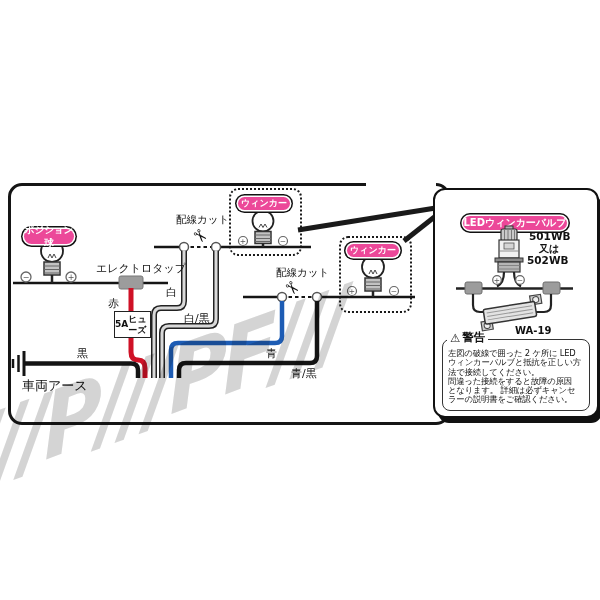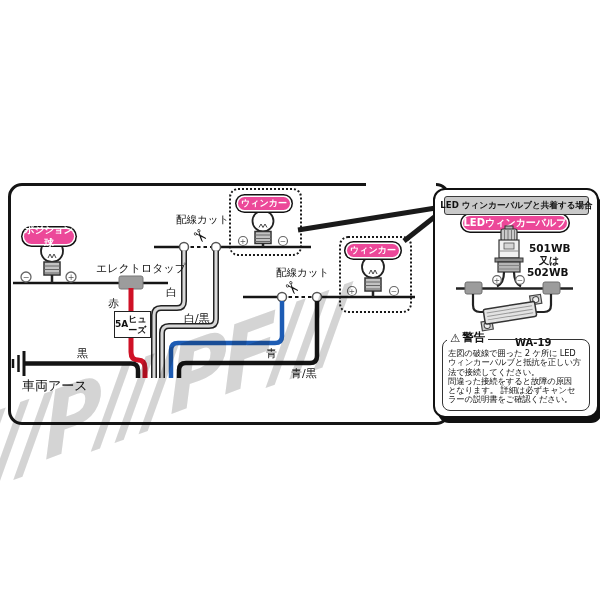--- a/index.html
+++ b/index.html
@@ -14,21 +14,21 @@
   .pill{background:#ec4899;color:#fff;font-weight:bold;text-align:center;border-radius:8px;
         box-shadow:0 0 0 1.5px #fff,0 0 0 3px #111;display:flex;align-items:center;justify-content:center;z-index:7;}
   .lbl{font-weight:normal;color:#111;z-index:7;white-space:nowrap;}
   .wirebox{background:#fff;border:1.7px solid #222;z-index:6;display:flex;flex-direction:row;align-items:center;justify-content:center;font-weight:bold;line-height:1.15;}
   .scissors{z-index:7;font-size:17px;color:#111;transform:rotate(48deg);}
   
   .panel{left:433px;top:188px;width:162px;height:226px;background:#fff;border:2px solid #111;
          border-radius:12px;z-index:10;box-shadow:4px 6px 0 -1px #111;}
   .panel-header{left:9px;top:6px;width:143px;height:17px;background:#c9c9c9;border:1.5px solid #3a3a3a;
                 border-radius:3px;font-size:8.6px;font-weight:bold;display:flex;align-items:center;justify-content:center;z-index:12;white-space:nowrap;}
-  .model-lbl{font-weight:bold;font-size:10.5px;z-index:12;white-space:nowrap;margin-top:12px;}
+  .model-lbl{font-weight:bold;font-size:10.5px;z-index:12;white-space:nowrap;}
   .warning-box{left:7px;top:149px;width:146px;height:70px;border:1.6px solid #333;border-radius:8px;z-index:12;background:transparent;}
   .warning-title{left:12px;top:140px;background:#fff;padding:0 3px;font-size:11.5px;font-weight:bold;z-index:13;display:flex;align-items:center;gap:2px;}
   .warning-line{font-size:8.4px;line-height:9.3px;font-weight:500;letter-spacing:-0.2px;white-space:nowrap;}
   .watermark{left:-30px;top:402px;width:760px;font-size:86px;font-weight:900;font-style:italic;
              color:#c6c6c6;letter-spacing:-6px;transform:rotate(-20deg) skewX(-18deg);transform-origin:0 0;
              z-index:30;mix-blend-mode:multiply;pointer-events:none;opacity:.75;white-space:nowrap;}
   svg{position:absolute;left:0;top:0;z-index:5;}
   svg.panel-art{z-index:11;}
   text{font-family:"DejaVu Sans","Liberation Sans",sans-serif;}
 </style>
@@ -150,23 +150,20 @@
   <div class="abs lbl" style="left:291px;top:366px;font-size:11px;">青/黒</div>
   <div class="abs lbl" style="left:22px;top:377px;font-size:13px;">車両アース</div>
 
   <div class="abs wirebox" style="left:114px;top:311px;width:35px;height:25px;font-size:9px;">
     <span>5A</span>
     <span>ヒューズ</span>
   </div>
 
 
   <div class="abs panel">
-    <div class="abs panel-header">
-        <span>LED ウィンカーバルブと共着する場合</span>
-      </div>
     <div class="abs pill" style="left:28px;top:26px;width:104px;height:14px;font-size:10px;">
         <span>LEDウィンカーバルブ</span>
       </div>
     <div class="abs model-lbl" style="left:94px;top:40px;">501WB</div>
     <div class="abs model-lbl" style="left:104px;top:52px;font-size:10px;">又は</div>
     <div class="abs model-lbl" style="left:92px;top:64px;">502WB</div>
     <div class="abs model-lbl" style="left:80px;top:135px;font-size:10px;">WA-19</div>
     <div class="abs warning-box"></div>
     <div class="abs warning-title">
       <span>⚠</span>

